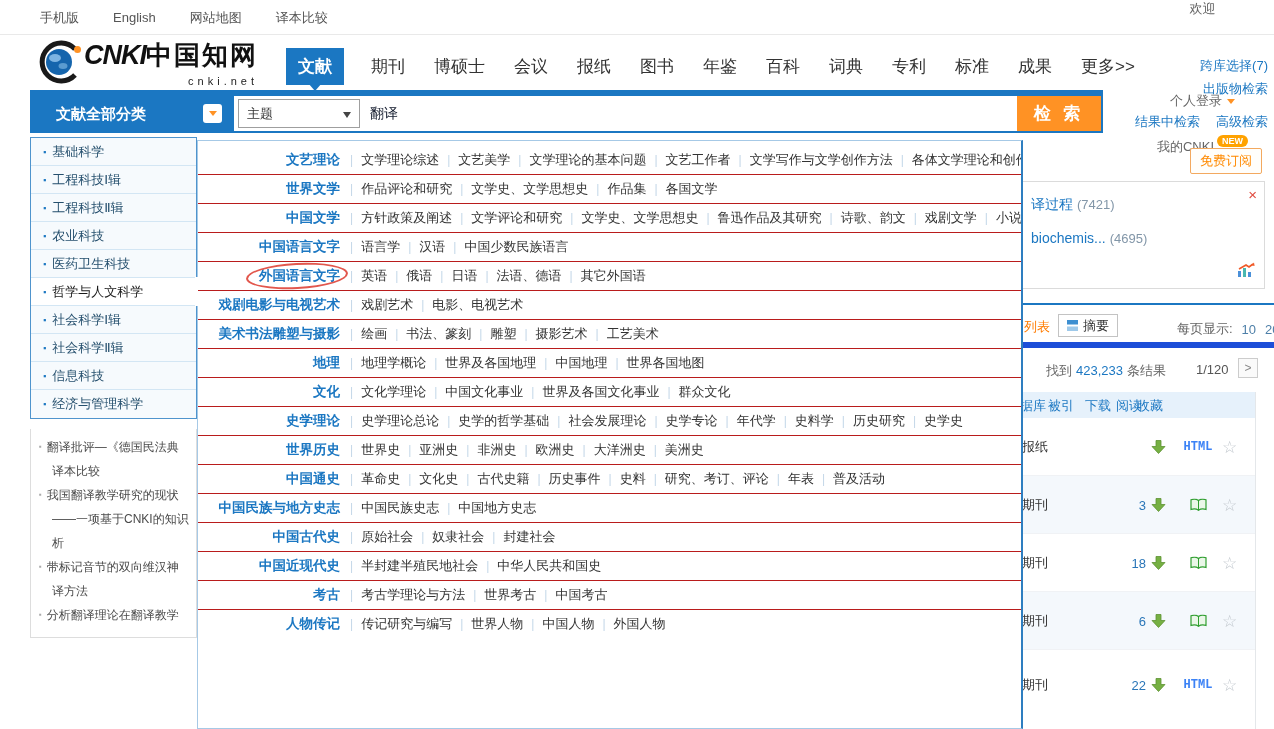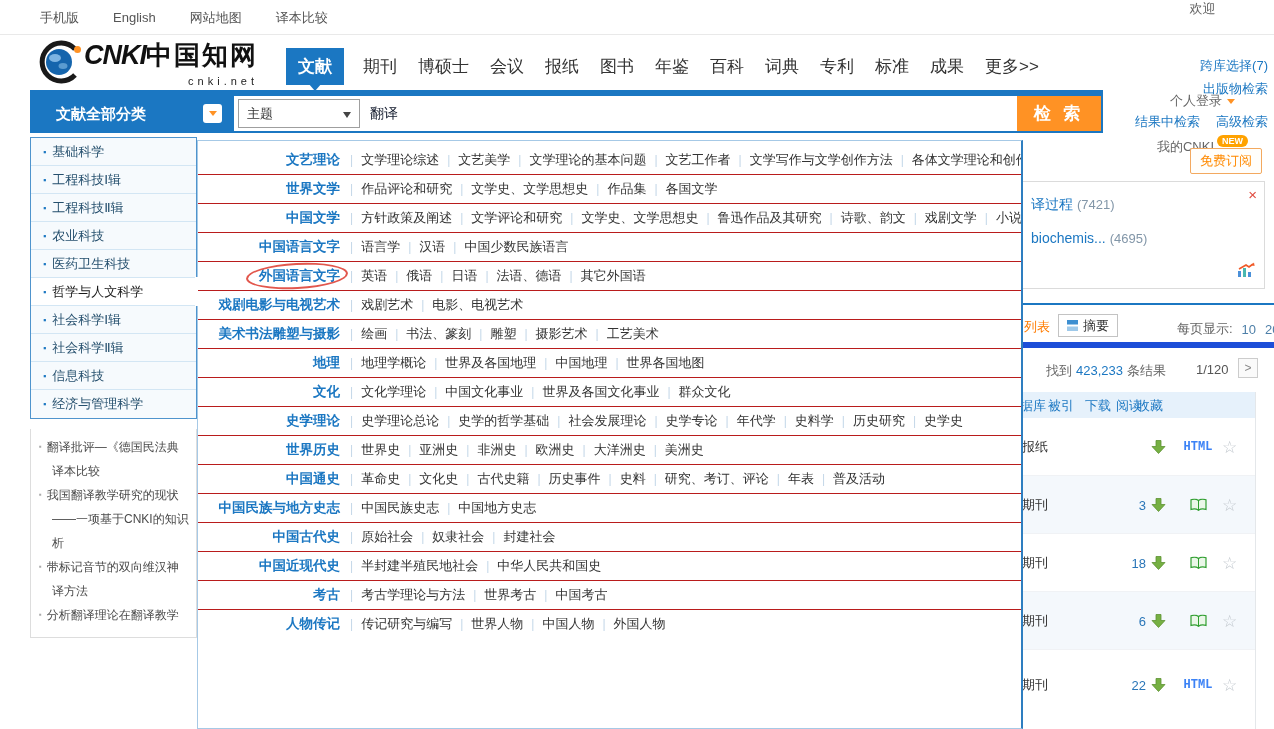--- a/index.html
+++ b/index.html
@@ -18,21 +18,21 @@
   .new-badge { display:inline-block; background:#ffa200; color:#fff; font-size:9px; font-weight:bold; padding:1px 5px; border-radius:7px; margin-left:3px; transform:translateY(-7px); }
 
   
   .hdr { position:absolute; left:0; top:35px; width:100%; height:55px; background:#fff; }
   .logo { position:absolute; left:36px; top:5px; display:flex; align-items:flex-start; cursor:pointer; }
   .logo-text { margin-left:2px; }
   .logo-row1 { line-height:30px; white-space:nowrap; }
   .logo-abbr { font-size:27px; font-weight:bold; font-style:italic; color:#111; letter-spacing:-1px; }
   .logo-cn { font-family:"Liberation Serif","DejaVu Serif",serif; font-weight:bold; font-size:26px; color:#111; letter-spacing:2px; }
   .logo-domain { font-size:11px; color:#222; letter-spacing:4px; text-align:right; margin-top:1px; }
-  .tabs { position:absolute; left:286px; top:13px; display:flex; gap:17px; align-items:center; font-size:17px; color:#333; }
+  .tabs { position:absolute; left:286px; top:13px; display:flex; gap:25px; align-items:center; font-size:17px; color:#333; }
   .tab { position:relative; padding:7px 2px; white-space:nowrap; color:#333; }
   .tab.active { background:#1b77c2; color:#fff; padding:7px 12px; font-weight:bold; }
   .tab-pointer { position:absolute; left:50%; bottom:-13px; transform:translateX(-50%); width:0; height:0; border:7px solid transparent; border-top:8px solid #1b77c2; }
   .crossdb { position:absolute; right:6px; top:57px; font-size:13px; color:#1b77c2; }
   .pubsearch { position:absolute; right:6px; top:80px; font-size:13px; color:#1b77c2; }
 
   
   .blue-bar { position:absolute; left:30px; top:90px; width:1073px; height:4px; background:#1b77c2; }
   .cat-btn { position:absolute; left:30px; top:94px; width:202px; height:39px; background:#1b77c2; color:#fff; font-size:15px; font-weight:bold; line-height:39px; padding-left:26px; cursor:pointer; z-index:5; }
   .cat-caret-box { position:absolute; right:10px; top:10px; width:19px; height:19px; background:#fff; border-radius:3px; display:flex; align-items:center; justify-content:center; }

